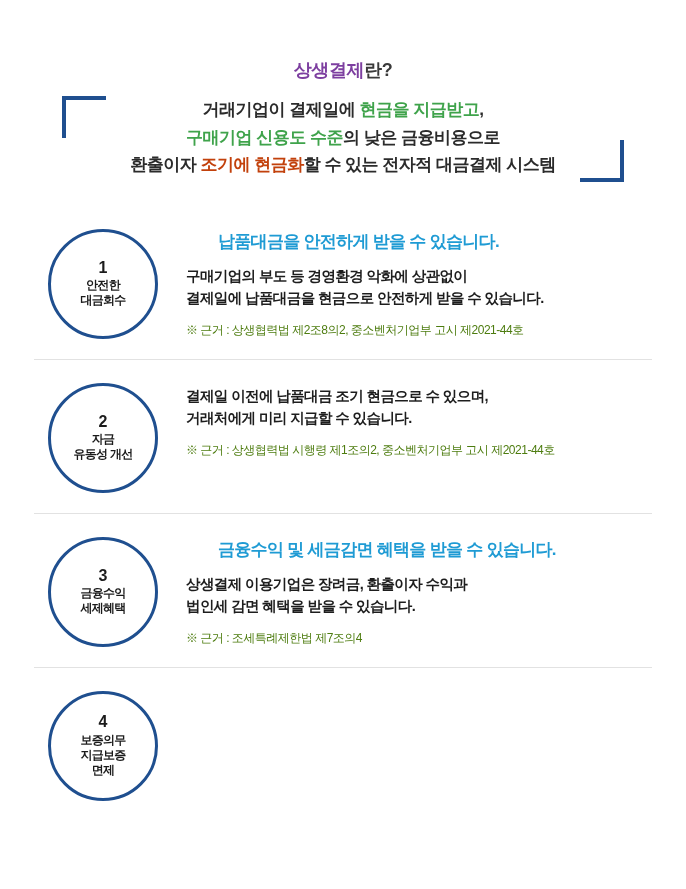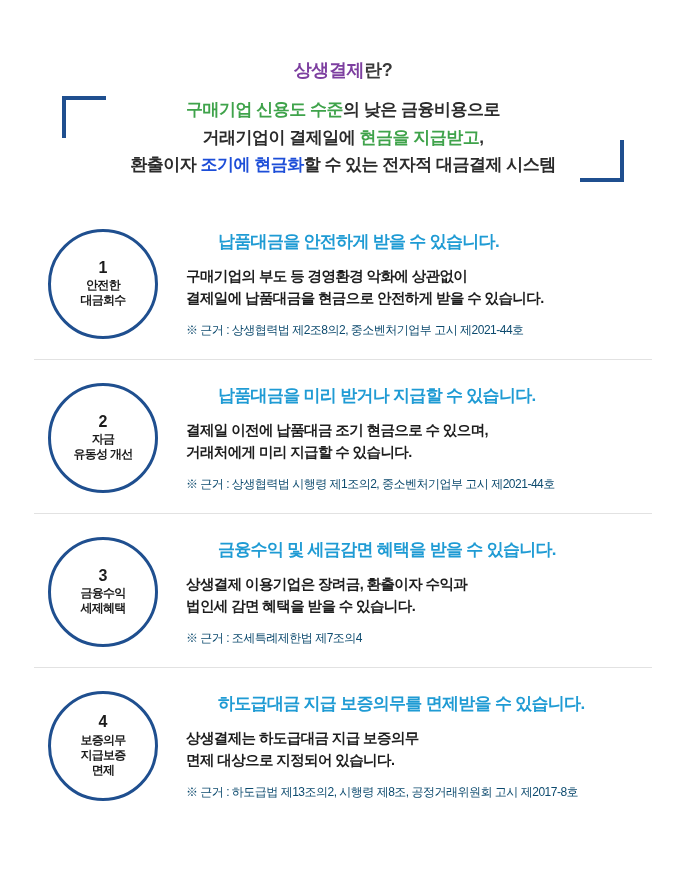--- a/index.html
+++ b/index.html
@@ -35,21 +35,21 @@
   .header-lines {
     display: block;
     line-height: 1.62;
     font-size: 17px;
     font-weight: bold;
     letter-spacing: -0.5px;
     color: #2b2b2b;
   }
   .header-lines .hl { display: block; }
   .em-green { color: #3fa34b; }
-  .em-blue  { color: #1d4ed8; }
+  .em-blue  { color: #c2410c; }
 
   
   .bracket {
     position: absolute;
     width: 44px;
     height: 42px;
     border-color: #1f4f8f;
     border-style: solid;
   }
   .bracket.tl {
@@ -128,42 +128,42 @@
   .sec-desc {
     color: #1d1d1d;
     font-size: 14.5px;
     font-weight: bold;
     line-height: 1.55;
     letter-spacing: -0.6px;
     white-space: pre-line;
     margin-bottom: 12px;
   }
   .sec-note {
-    color: #0c4a6e;
+    color: #4d7c0f;
     font-size: 12px;
     letter-spacing: -0.5px;
     line-height: 1.4;
   }
 </style>
 </head>
 <body>
 
 <div class="page">
 
   <div class="header">
     <div class="bracket tl"></div>
     <div class="bracket br"></div>
 
     <div class="header-title">
       <span class="t-accent">상생결제</span><span class="t-dark">란?</span>
     </div>
 
     <div class="header-lines">
+        <span class="hl"><span>거래기업이 결제일에 </span><span class="em-green">현금을 지급받고</span><span>,</span></span>
         <span class="hl"><span class="em-green">구매기업 신용도 수준</span><span>의 낮은 금융비용으로</span></span>
-        <span class="hl"><span>거래기업이 결제일에 </span><span class="em-green">현금을 지급받고</span><span>,</span></span>
         <span class="hl"><span>환출이자 </span><span class="em-blue">조기에 현금화</span><span>할 수 있는 전자적 대금결제 시스템</span></span>
       </div>
   </div>
 
   <div class="sections">
       <div class="section">
         <div class="badge">
           <div class="badge-num">1</div>
           <div class="badge-label">안전한
 대금회수</div>
@@ -175,21 +175,20 @@
           <div class="sec-note">※ 근거 : 상생협력법 제2조8의2, 중소벤처기업부 고시 제2021-44호</div>
         </div>
       </div>
       <div class="section">
         <div class="badge">
           <div class="badge-num">2</div>
           <div class="badge-label">자금
 유동성 개선</div>
         </div>
         <div class="sec-body">
-          <div class="sec-heading">납품대금을 미리 받거나 지급할 수 있습니다.</div>
           <div class="sec-desc">결제일 이전에 납품대금 조기 현금으로 수 있으며,
 거래처에게 미리 지급할 수 있습니다.</div>
           <div class="sec-note">※ 근거 : 상생협력법 시행령 제1조의2, 중소벤처기업부 고시 제2021-44호</div>
         </div>
       </div>
       <div class="section">
         <div class="badge">
           <div class="badge-num">3</div>
           <div class="badge-label">금융수익
 세제혜택</div>
@@ -201,22 +200,16 @@
           <div class="sec-note">※ 근거 : 조세특례제한법 제7조의4</div>
         </div>
       </div>
       <div class="section">
         <div class="badge">
           <div class="badge-num">4</div>
           <div class="badge-label">보증의무
 지급보증
 면제</div>
         </div>
-        <div class="sec-body">
-          <div class="sec-heading">하도급대금 지급 보증의무를 면제받을 수 있습니다.</div>
-          <div class="sec-desc">상생결제는 하도급대금 지급 보증의무
-면제 대상으로 지정되어 있습니다.</div>
-          <div class="sec-note">※ 근거 : 하도급법 제13조의2, 시행령 제8조, 공정거래위원회 고시 제2017-8호</div>
-        </div>
       </div>
     </div>
 
 </div>
 
 </body></html>

